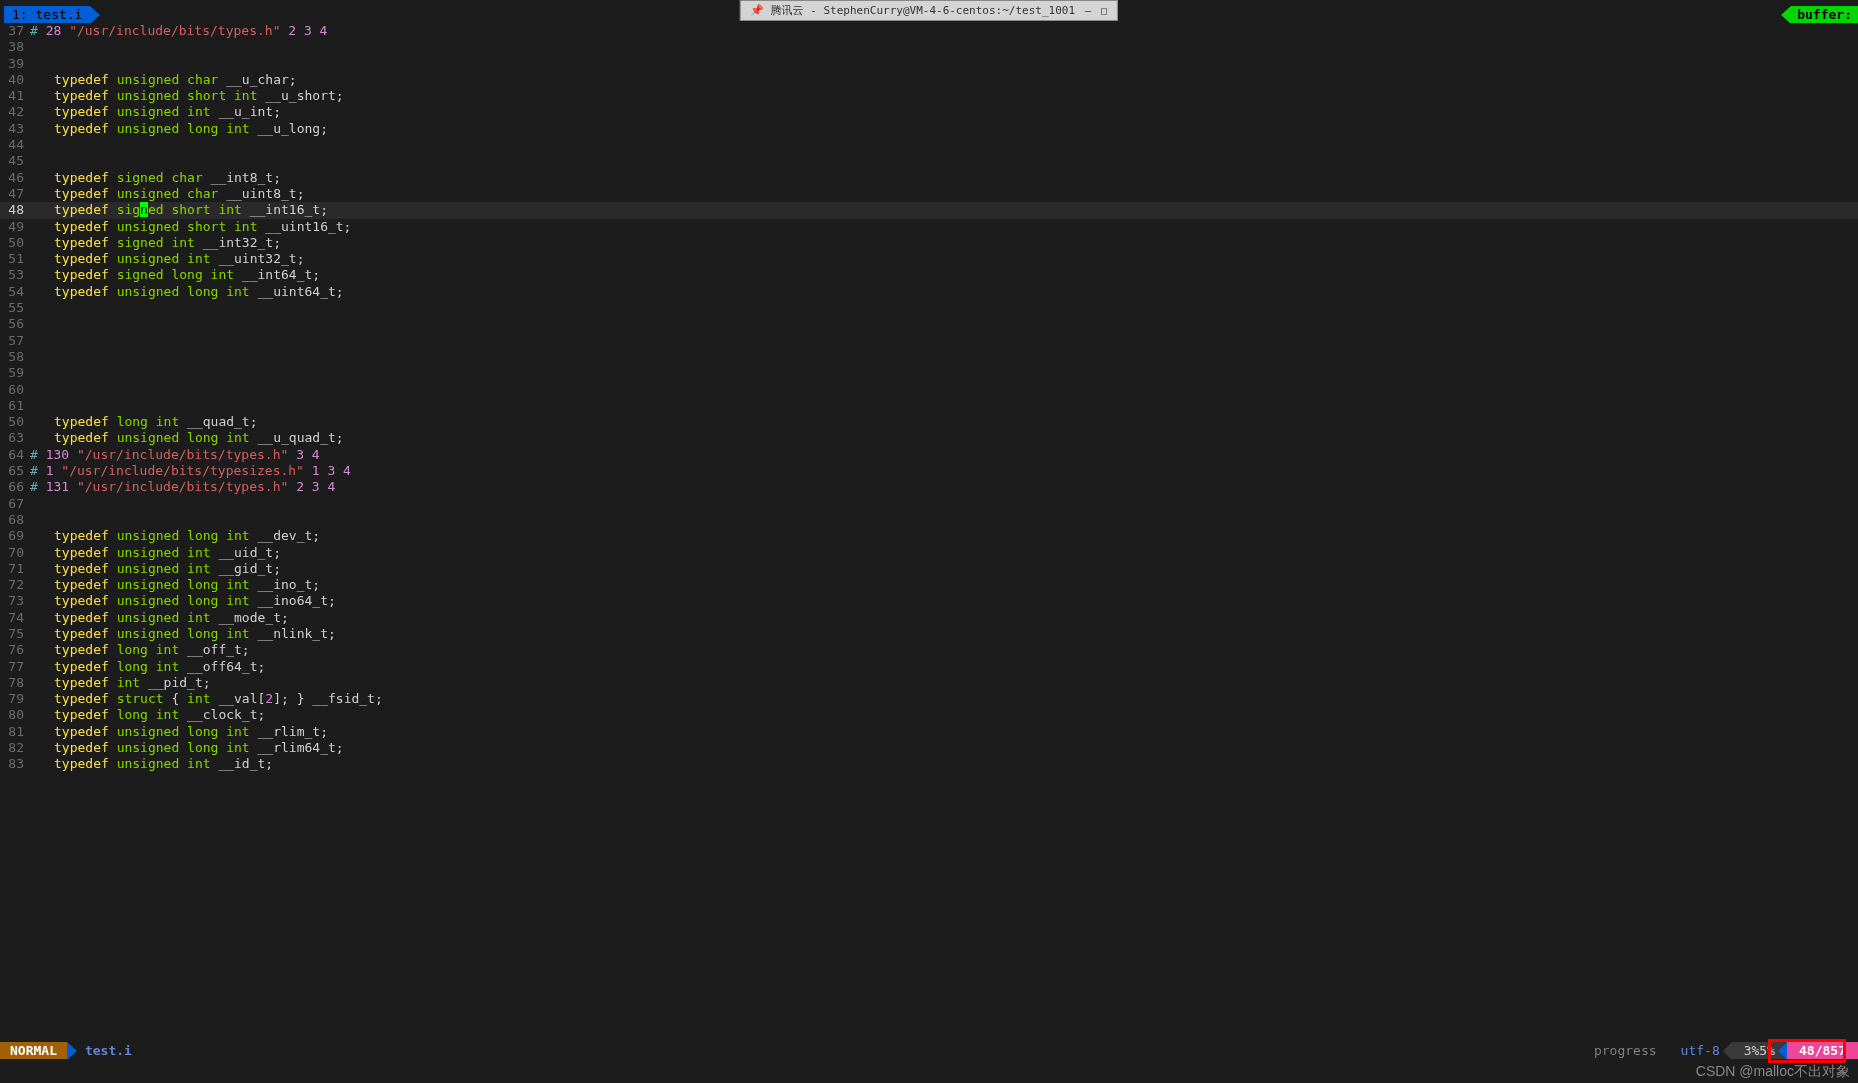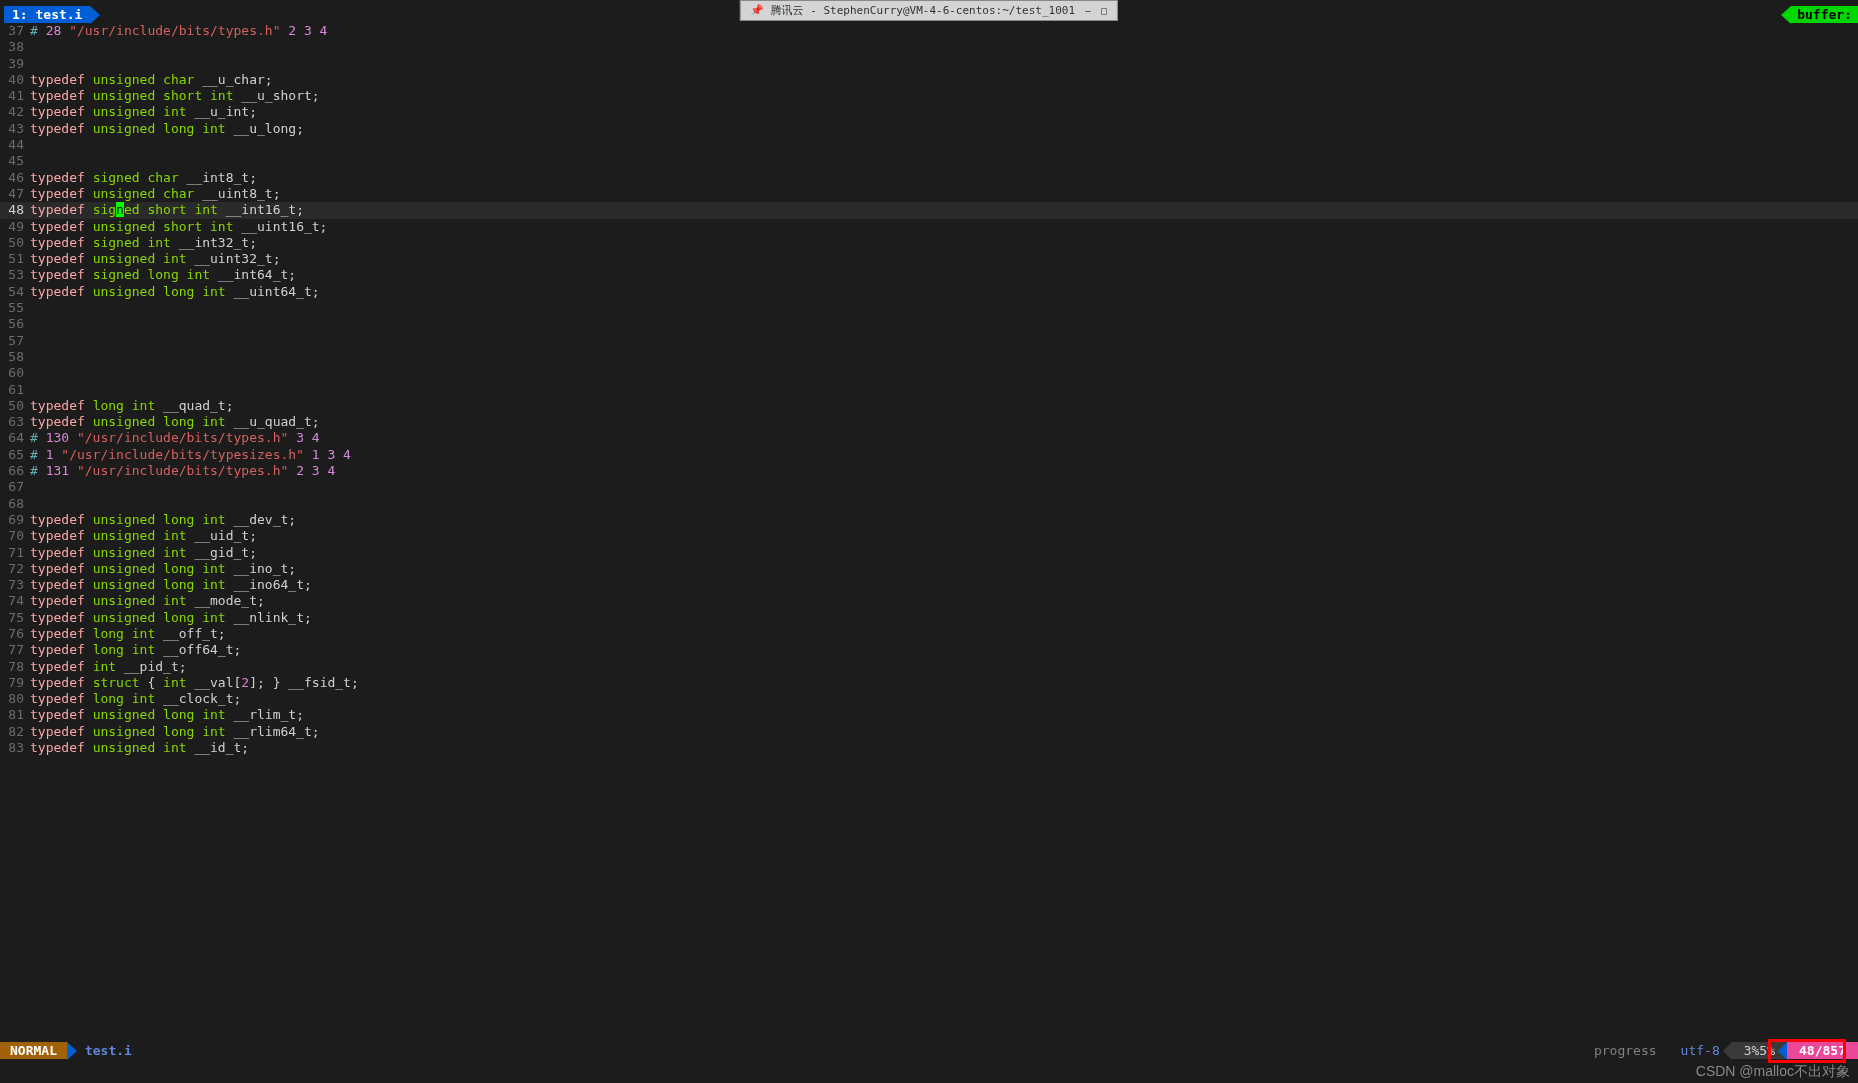--- a/index.html
+++ b/index.html
@@ -30,23 +30,23 @@
 .titlebar .ctrl { font-size: 10px; margin-left: 4px; }
 .tab-bar {
   position: absolute;
   top: 6px;
   left: 4px;
   display: flex;
   align-items: center;
 }
 .tab {
   background: #005fd7;
-  color: #ffffff;
+  color: #000000;
   padding: 1px 8px;
-  font-weight: bold;
+  font-weight: normal;
   position: relative;
 }
 .tab::after {
   content: '';
   position: absolute;
   right: -10px;
   top: 0;
   border-left: 10px solid #005fd7;
   border-top: 9px solid transparent;
   border-bottom: 9px solid transparent;
@@ -85,21 +85,21 @@
 .line.current { background: #2a2a2a; }
 .gutter {
   width: 30px;
   text-align: right;
   color: #6c6c6c;
   padding-right: 6px;
   user-select: none;
 }
 .line.current .gutter { color: #d0d0d0; }
 .code { flex: 1; }
-.kw-orange { color: #fca5a5; }
+.kw-orange { color: #fde047; margin-left: 24px; }
 .kw-green { color: #87d700; }
 .kw-teal { color: #5fafaf; }
 .str { color: #d75f5f; }
 .num { color: #d787d7; }
 .cursor { background: #00ff00; color: #000; }
 .statusbar {
   position: absolute;
   bottom: 24px;
   left: 0;
   right: 0;
@@ -208,20 +208,21 @@
     <div class="line current"><span class="gutter">48</span><span class="code"><span class="kw-orange">typedef</span><span> </span><span class="kw-green">sig</span><span class="cursor">n</span><span class="kw-green">ed</span><span> </span><span class="kw-green">short</span><span> </span><span class="kw-green">int</span><span> __int16_t;</span></span></div>
     <div class="line"><span class="gutter">49</span><span class="code"><span class="kw-orange">typedef</span><span> </span><span class="kw-green">unsigned</span><span> </span><span class="kw-green">short</span><span> </span><span class="kw-green">int</span><span> __uint16_t;</span></span></div>
     <div class="line"><span class="gutter">50</span><span class="code"><span class="kw-orange">typedef</span><span> </span><span class="kw-green">signed</span><span> </span><span class="kw-green">int</span><span> __int32_t;</span></span></div>
     <div class="line"><span class="gutter">51</span><span class="code"><span class="kw-orange">typedef</span><span> </span><span class="kw-green">unsigned</span><span> </span><span class="kw-green">int</span><span> __uint32_t;</span></span></div>
     <div class="line"><span class="gutter">53</span><span class="code"><span class="kw-orange">typedef</span><span> </span><span class="kw-green">signed</span><span> </span><span class="kw-green">long</span><span> </span><span class="kw-green">int</span><span> __int64_t;</span></span></div>
     <div class="line"><span class="gutter">54</span><span class="code"><span class="kw-orange">typedef</span><span> </span><span class="kw-green">unsigned</span><span> </span><span class="kw-green">long</span><span> </span><span class="kw-green">int</span><span> __uint64_t;</span></span></div>
     <div class="line"><span class="gutter">55</span><span class="code"></span></div>
     <div class="line"><span class="gutter">56</span><span class="code"></span></div>
     <div class="line"><span class="gutter">57</span><span class="code"></span></div>
     <div class="line"><span class="gutter">58</span><span class="code"></span></div>
+    <div class="line"><span class="gutter">59</span><span class="code"></span></div>
     <div class="line"><span class="gutter">60</span><span class="code"></span></div>
     <div class="line"><span class="gutter">61</span><span class="code"></span></div>
     <div class="line"><span class="gutter">50</span><span class="code"><span class="kw-orange">typedef</span><span> </span><span class="kw-green">long</span><span> </span><span class="kw-green">int</span><span> __quad_t;</span></span></div>
     <div class="line"><span class="gutter">63</span><span class="code"><span class="kw-orange">typedef</span><span> </span><span class="kw-green">unsigned</span><span> </span><span class="kw-green">long</span><span> </span><span class="kw-green">int</span><span> __u_quad_t;</span></span></div>
     <div class="line"><span class="gutter">64</span><span class="code"><span class="kw-teal"># </span><span class="num">130</span><span class="kw-teal"> </span><span class="str">"/usr/include/bits/types.h"</span><span class="kw-teal"> </span><span class="num">3</span><span class="kw-teal"> </span><span class="num">4</span></span></div>
     <div class="line"><span class="gutter">65</span><span class="code"><span class="kw-teal"># </span><span class="num">1</span><span class="kw-teal"> </span><span class="str">"/usr/include/bits/typesizes.h"</span><span class="kw-teal"> </span><span class="num">1</span><span class="kw-teal"> </span><span class="num">3</span><span class="kw-teal"> </span><span class="num">4</span></span></div>
     <div class="line"><span class="gutter">66</span><span class="code"><span class="kw-teal"># </span><span class="num">131</span><span class="kw-teal"> </span><span class="str">"/usr/include/bits/types.h"</span><span class="kw-teal"> </span><span class="num">2</span><span class="kw-teal"> </span><span class="num">3</span><span class="kw-teal"> </span><span class="num">4</span></span></div>
     <div class="line"><span class="gutter">67</span><span class="code"></span></div>
     <div class="line"><span class="gutter">68</span><span class="code"></span></div>
     <div class="line"><span class="gutter">69</span><span class="code"><span class="kw-orange">typedef</span><span> </span><span class="kw-green">unsigned</span><span> </span><span class="kw-green">long</span><span> </span><span class="kw-green">int</span><span> __dev_t;</span></span></div>

